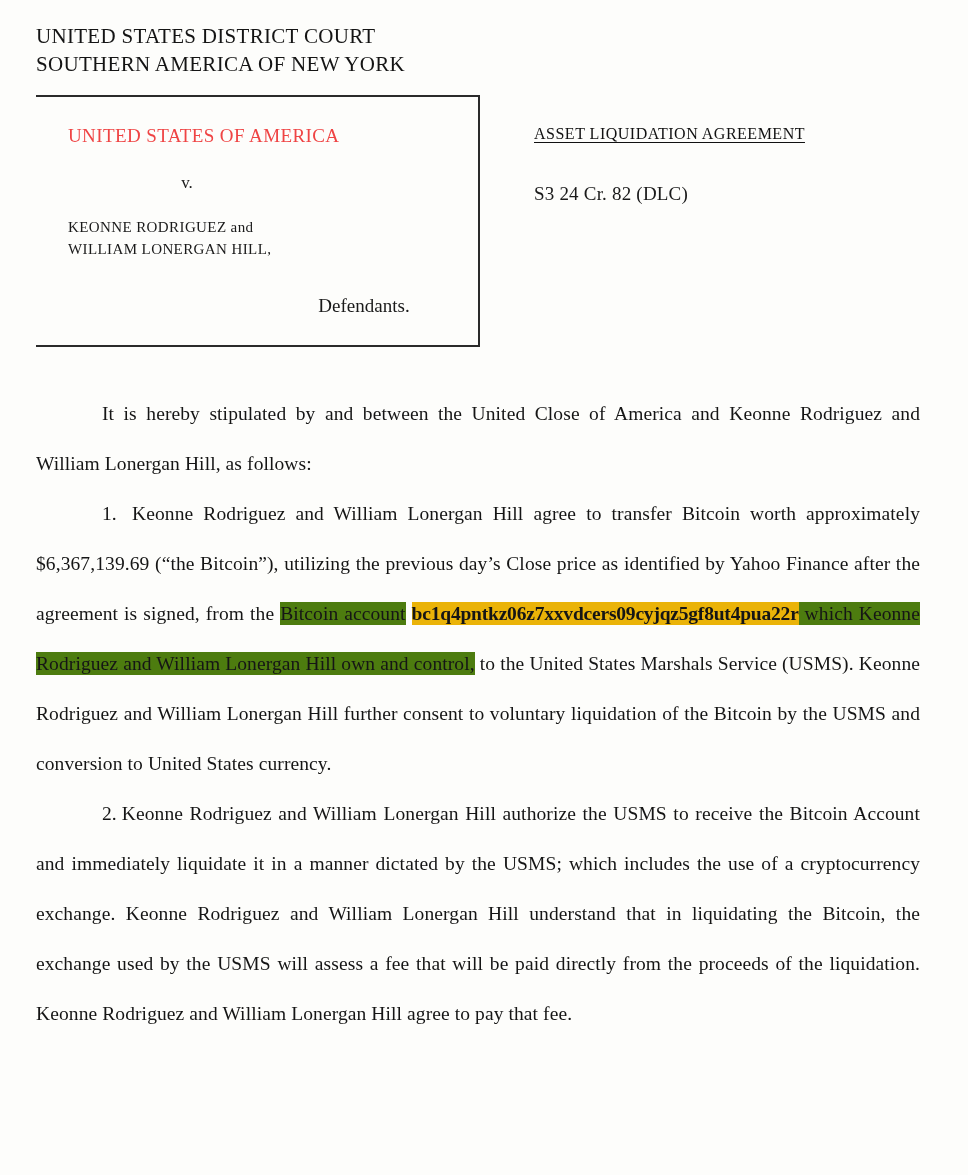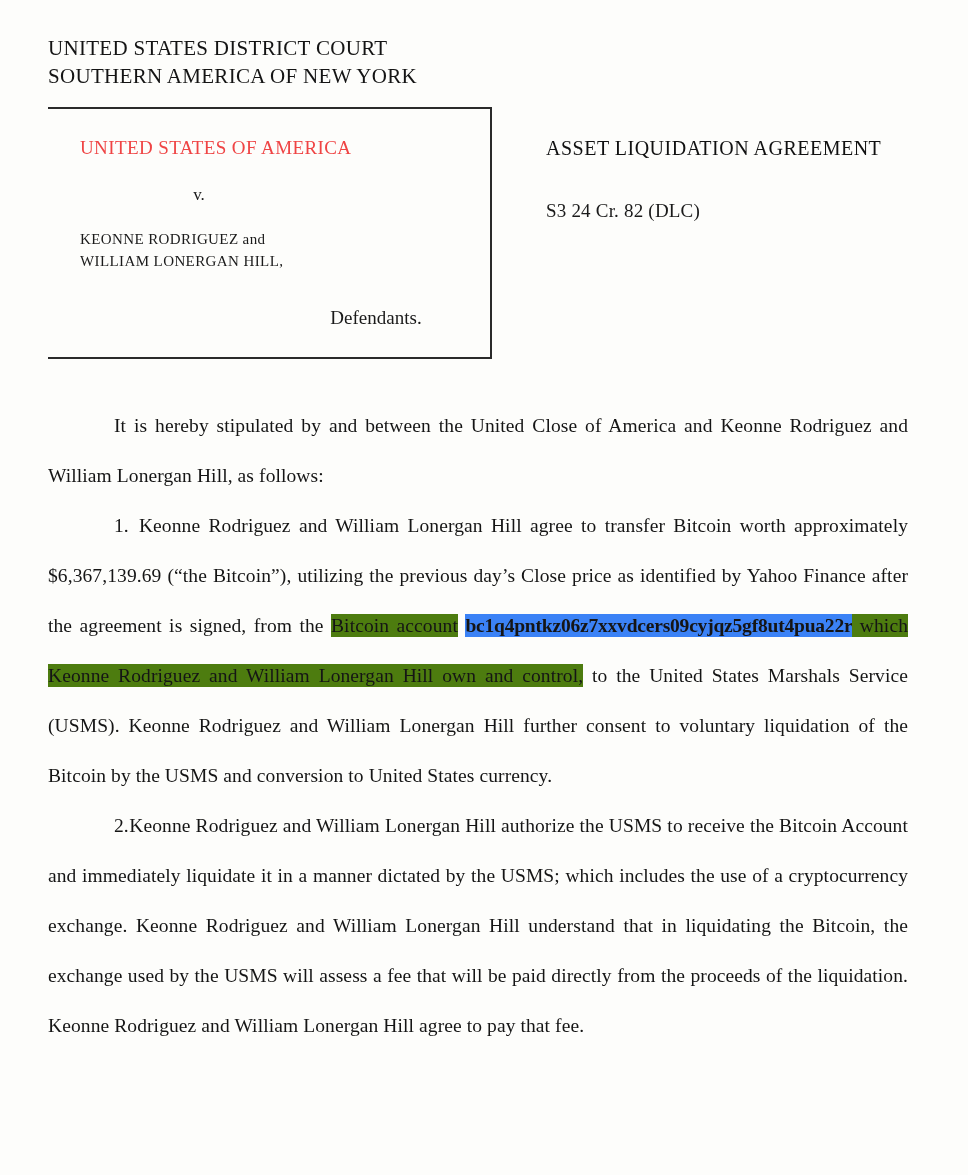--- a/index.html
+++ b/index.html
@@ -12,21 +12,21 @@
     height: 1175px;
     overflow: hidden;
     font-family: "Liberation Serif", serif;
     color: #1a1a1a;
   }
   .page {
     position: relative;
     width: 968px;
     height: 1175px;
     background: #fdfdfb;
-    padding: 12px;
+    padding: 0;
     box-sizing: border-box;
   }
   .page-inner {
     padding: 22px 48px 0 36px;
   }
 
   
   .court-header {
     font-family: "Liberation Serif", serif;
     font-size: 21px;
@@ -85,22 +85,23 @@
     font-size: 19px;
     text-align: center;
   }
 
   .caption-right {
     flex: 1;
     padding-left: 54px;
     padding-top: 30px;
   }
   .doc-title {
-    font-size: 20px;
+    font-size: 16px;
     letter-spacing: 0.5px;
+    text-decoration: underline;
     text-underline-offset: 3px;
     color: #111;
     white-space: nowrap;
   }
   .doc-case {
     margin-top: 40px;
     font-size: 19px;
     letter-spacing: 0.2px;
   }
 
@@ -121,21 +122,21 @@
     width: 66px;
   }
   .numlead {
     display: inline-block;
     width: 66px;
     text-align: left;
     padding-left: 66px;
     box-sizing: border-box;
   }
   .hl {
-    background: #3b82f6;
+    background: #eab308;
     padding: 1px 0;
     font-weight: 600;
   }
   .hl-plain {
     background: #4d7c0f;
     padding: 1px 0;
   }
   .addr {
     font-weight: 700;
     letter-spacing: -0.2px;

